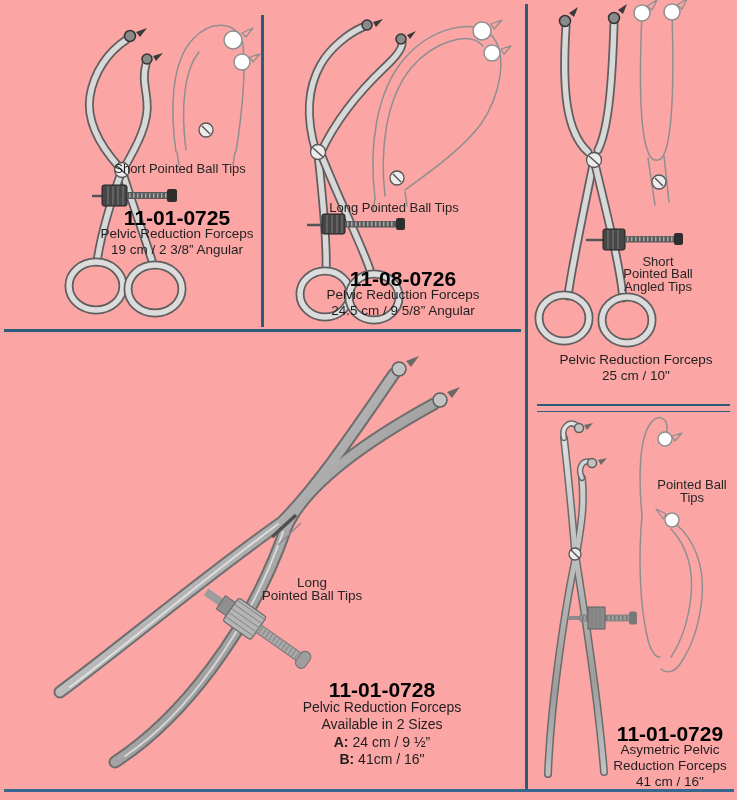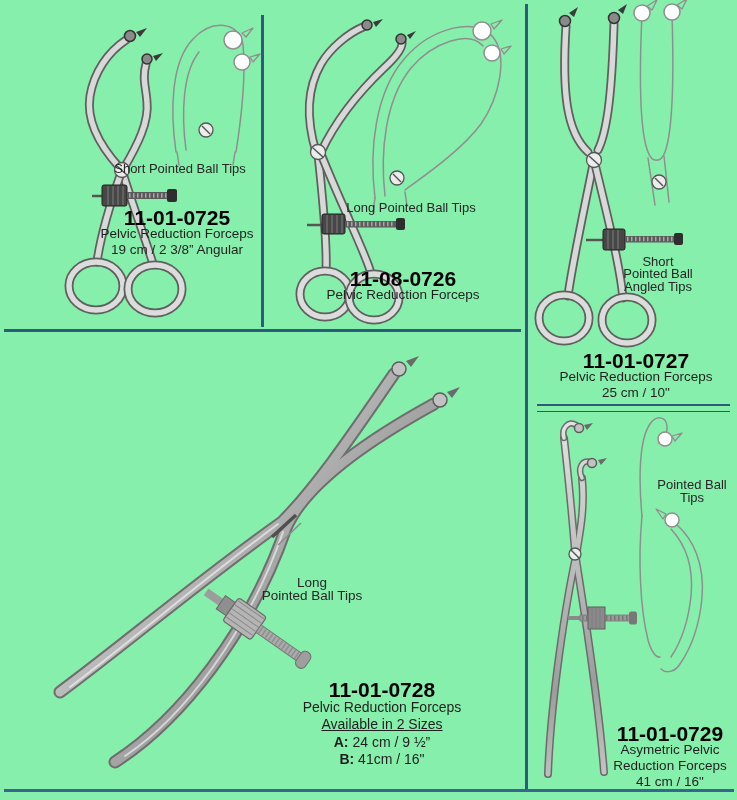--- a/index.html
+++ b/index.html
@@ -1,16 +1,16 @@
 <!DOCTYPE html>
 <html><head>
 <meta charset="utf-8">
 <style>
   html,body{margin:0;padding:0;background:#ffffff;}
-  #page{position:relative;width:737px;height:800px;background:#86efac;overflow:hidden;
+  #page{position:relative;width:737px;height:800px;background:#fca5a5;overflow:hidden;
         font-family:"Liberation Sans","DejaVu Sans",sans-serif;color:#1a1a1a;}
   .section{position:absolute;}
   .divider{position:absolute;background:#2a5d7c;}
   .tip-label{position:absolute;text-align:center;font-size:13px;line-height:13px;color:#262626;}
   .prod{position:absolute;text-align:center;}
   .code{font-weight:bold;font-size:21px;line-height:17px;color:#000;}
   .pline{font-size:13.5px;line-height:15.5px;color:#1f1f1f;}
   .b{font-weight:bold;}
   
   .ao{fill:none;stroke:#5f5f5f;stroke-width:9;stroke-linecap:round;stroke-linejoin:round;}
@@ -131,24 +131,25 @@
         <rect class="nut" x="59" y="214" width="23" height="20" rx="2"></rect>
         <line class="knurl" x1="64" y1="215" x2="64" y2="233"></line>
           <line class="knurl" x1="69" y1="215" x2="69" y2="233"></line>
         <line class="knurl" x1="74" y1="215" x2="74" y2="233"></line>
           <line class="knurl" x1="79" y1="215" x2="79" y2="233"></line>
         <rect class="rod" x="82" y="221" width="52" height="6.5"></rect>
         <line class="thread" x1="84" y1="224" x2="132" y2="224"></line>
         <rect class="cap" x="133" y="218" width="9" height="12" rx="2"></rect>
       </g>
     </svg>
-    <div class="tip-label" style="left:73px;top:201px;width:150px;">Long Pointed Ball Tips</div>
+    <div class="tip-label" style="left:56px;top:201px;width:150px;">Long Pointed Ball Tips</div>
     <div class="prod" style="left:40px;top:270px;width:200px;">
       <div class="code">11-08-0726</div>
       <div class="pline">Pelvic Reduction Forceps</div>
+      <div class="pline">24.5 cm / 9 5/8” Angular</div>
     </div>
   </div>
 
   <div class="section" style="left:530px;top:0;width:207px;height:406px;">
     <svg width="207" height="406" viewBox="0 0 207 406">
       <g>
         <path class="det" d="M112,14 C109,80 110,132 118,152 C122,163 131,163 135,152 C143,130 144,78 142,14"></path>
         <circle class="det-ball" cx="112" cy="13" r="8"></circle>
         <path class="spike-d" d="M117,6 l10,-6 -5,10 z"></path>
         <circle class="det-ball" cx="142" cy="12" r="8"></circle>
@@ -185,21 +186,20 @@
         <line class="thread" x1="97" y1="239" x2="143" y2="239"></line>
         <rect class="cap" x="144" y="233" width="9" height="12" rx="2"></rect>
       </g>
     </svg>
     <div class="tip-label" style="left:58px;top:256px;width:140px;line-height:12.3px;">
       <div>Short</div>
       <div>Pointed Ball</div>
       <div>Angled Tips</div>
     </div>
     <div class="prod" style="left:6px;top:352px;width:200px;">
-      <div class="code">11-01-0727</div>
       <div class="pline">Pelvic Reduction Forceps</div>
       <div class="pline">25 cm / 10"</div>
     </div>
   </div>
 
   <div class="section" style="left:0;top:332px;width:629px;height:460px;">
     <svg width="525" height="460" viewBox="0 0 525 460">
       <defs>
         <linearGradient id="g4" x1="0" y1="0" x2="525" y2="460" gradientUnits="userSpaceOnUse">
           <stop offset="0" stop-color="#ededed"></stop>
@@ -237,21 +237,21 @@
         </g>
       </g>
     </svg>
     <div class="tip-label" style="left:237px;top:244px;width:150px;font-size:13.5px;">
       <div>Long</div>
       <div>Pointed Ball Tips</div>
     </div>
     <div class="prod" style="left:282px;top:349px;width:200px;">
       <div class="code" style="line-height:18px;">11-01-0728</div>
       <div class="pline" style="font-size:14px;line-height:17.3px;">Pelvic Reduction Forceps</div>
-      <div class="pline" style="font-size:14px;line-height:17.3px;text-decoration:underline;">Available in 2 Sizes</div>
+      <div class="pline" style="font-size:14px;line-height:17.3px;">Available in 2 Sizes</div>
       <div class="pline" style="font-size:14px;line-height:17.3px;"><span class="b">A:</span> <span>24 cm / 9 ½”</span></div>
       <div class="pline" style="font-size:14px;line-height:17.3px;"><span class="b">B:</span> <span>41cm / 16"</span></div>
     </div>
   </div>
 
   <div class="section" style="left:530px;top:408px;width:207px;height:384px;">
     <svg width="207" height="384" viewBox="0 0 207 384">
       <defs>
         <linearGradient id="g5" x1="0" y1="0" x2="110" y2="384" gradientUnits="userSpaceOnUse">
           <stop offset="0" stop-color="#e9e9e9"></stop>

